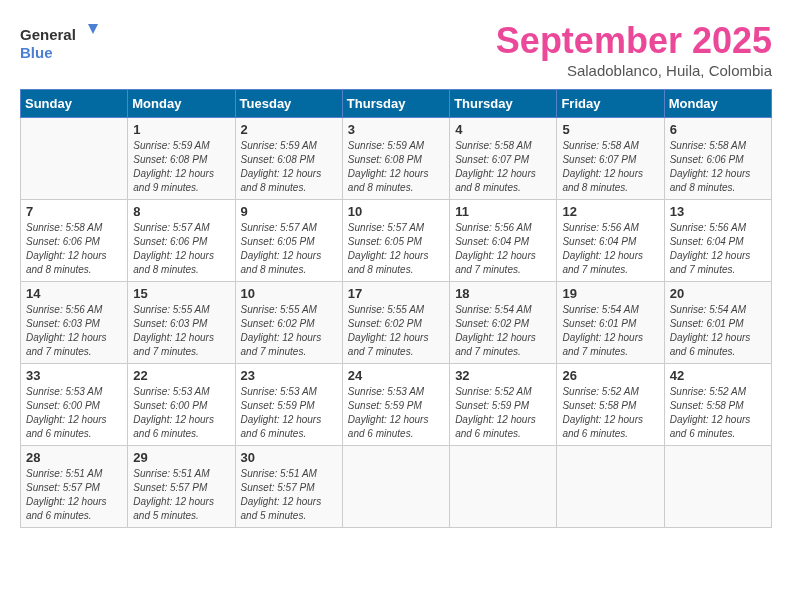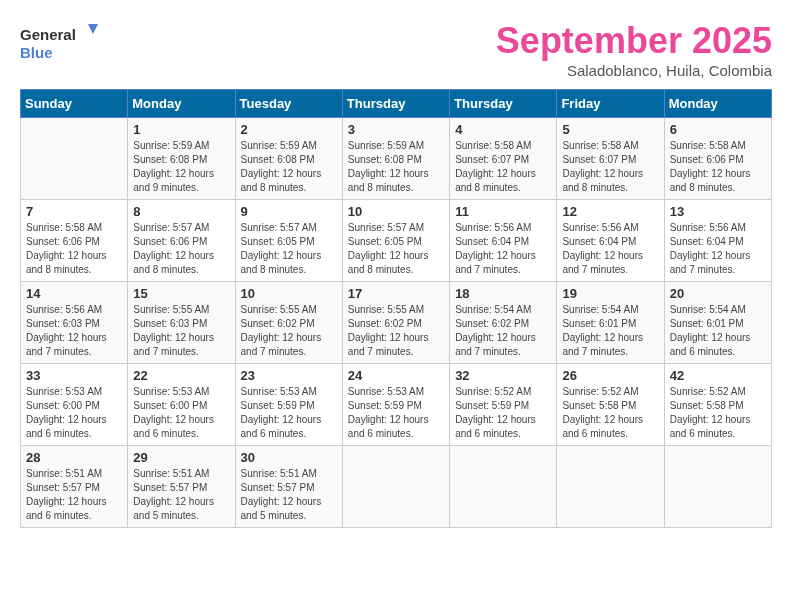--- a/index.html
+++ b/index.html
@@ -64,20 +64,21 @@
       font-size: 13px;
       font-weight: bold;
       color: #333;
       display: block;
       margin-bottom: 2px;
     }
     .day-info {
       font-size: 10px;
       color: #444;
       line-height: 1.4;
+      font-style: italic;
     }
     .empty-cell {
       background: #f9f9f9;
     }
   </style>
 </head>
 <body>
 
 <div class="header-area">
   <div class="logo">

